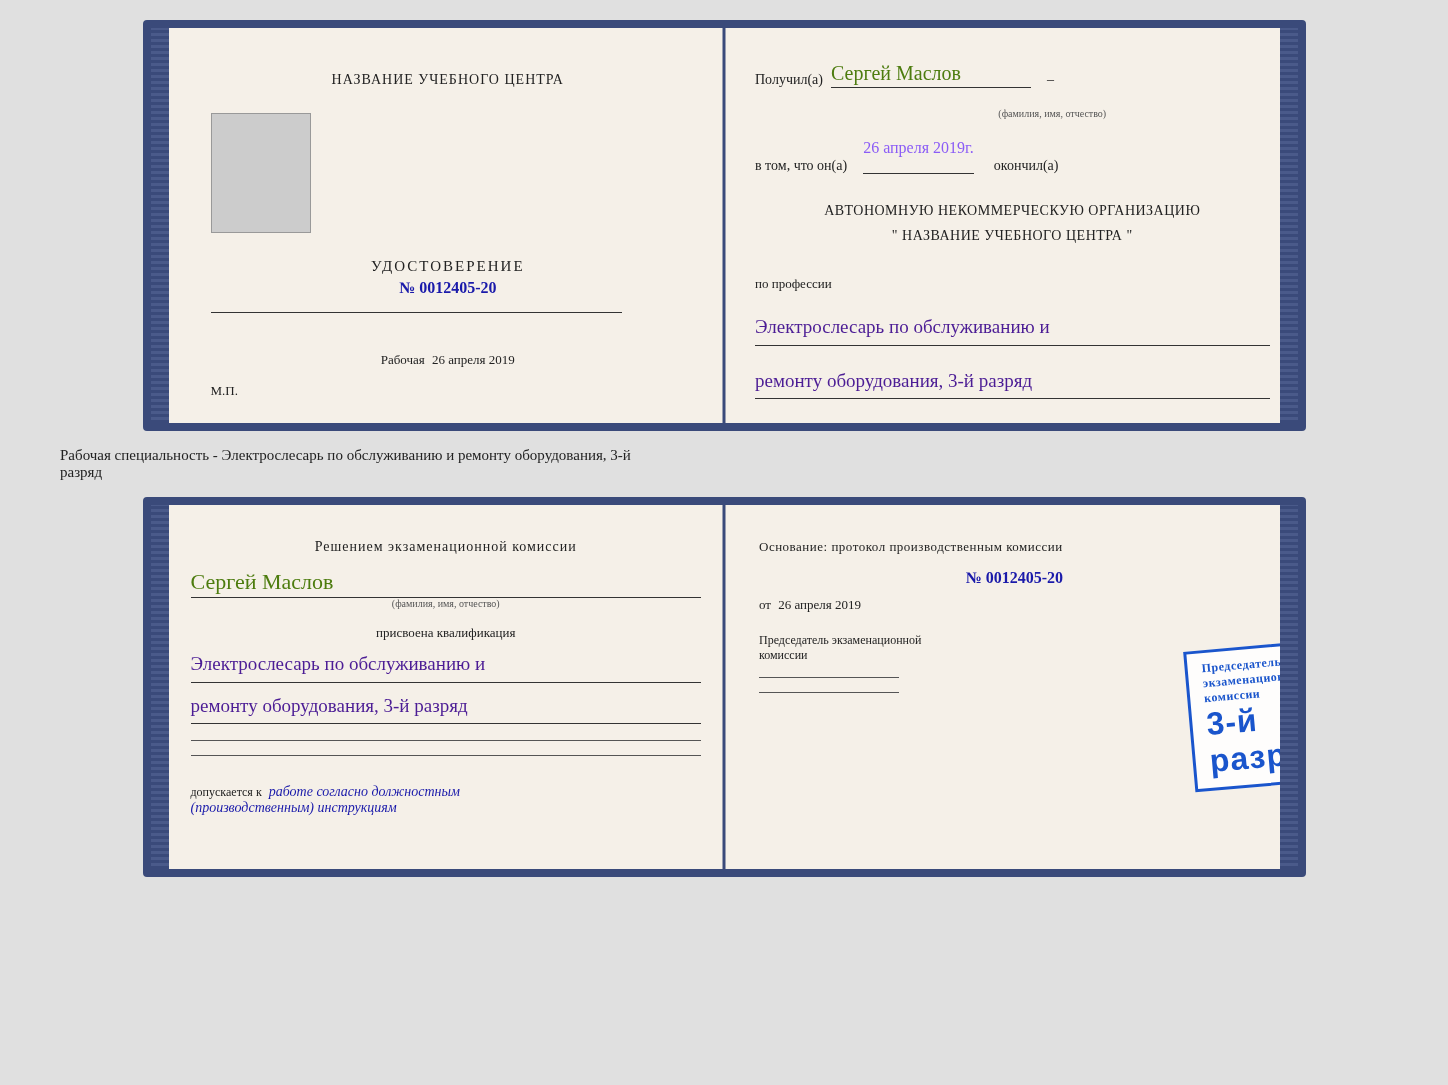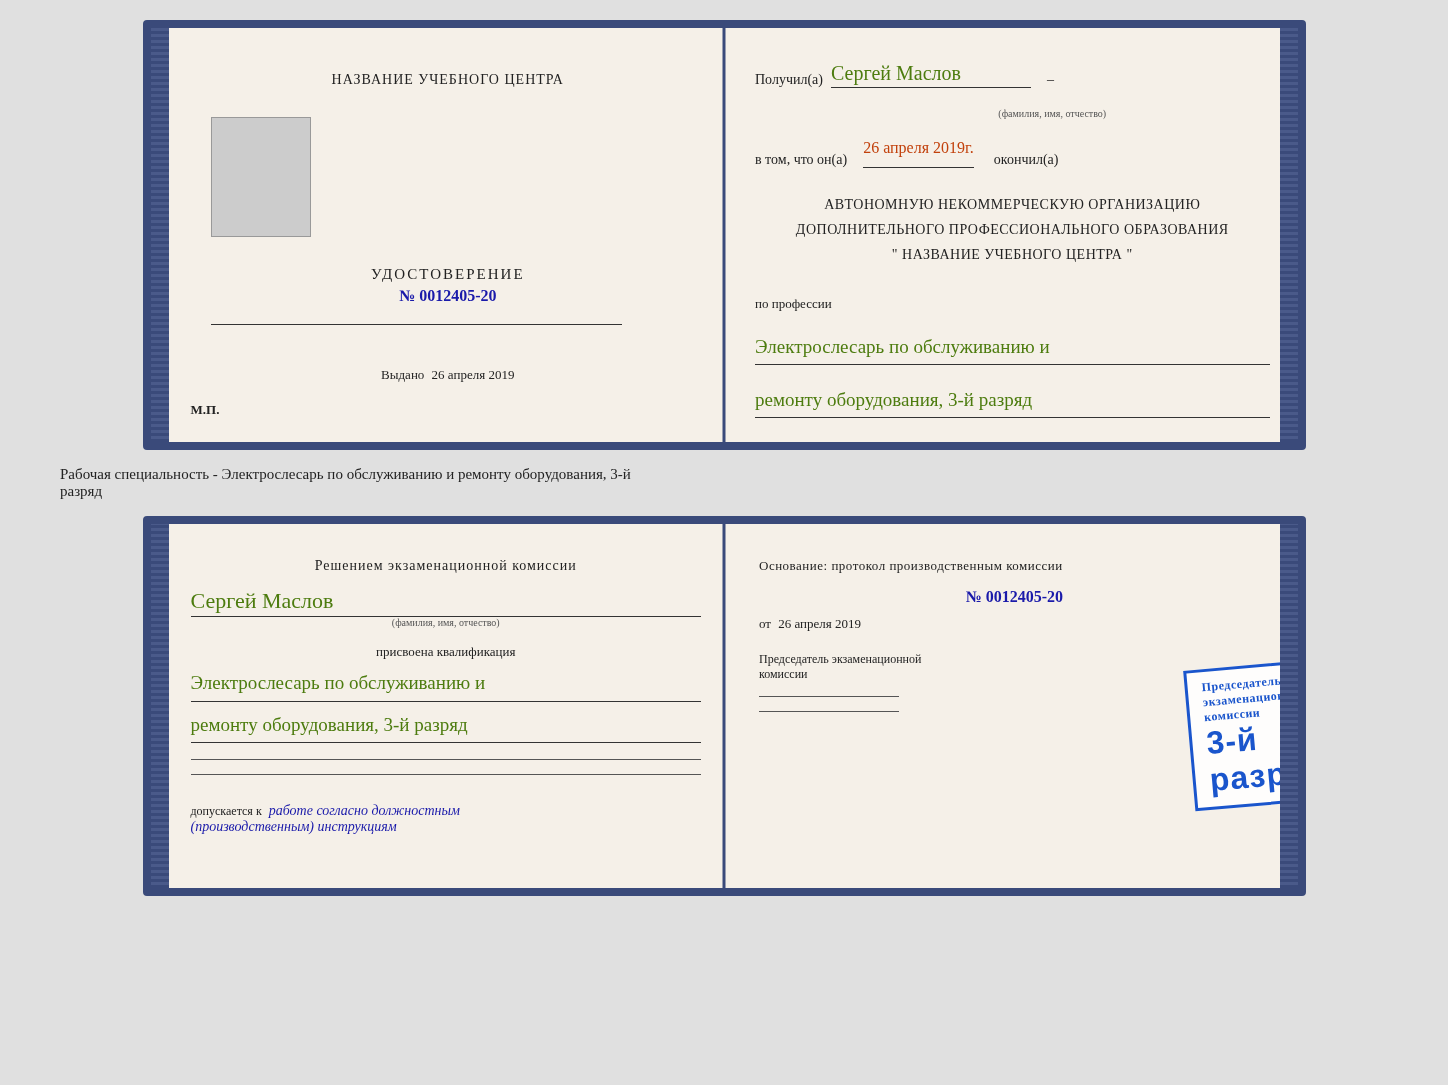--- a/index.html
+++ b/index.html
@@ -114,21 +114,21 @@
     .vydano-line {
       font-size: 13px;
       color: #222;
       margin-top: 20px;
     }
 
     .mp-line {
       font-size: 13px;
       color: #222;
       align-self: flex-start;
-      font-weight: bold;
+      margin-left: 20px;
     }
 
     
     .top-right {
       padding-left: 30px;
       display: flex;
       flex-direction: column;
       gap: 20px;
     }
 
@@ -161,44 +161,44 @@
       font-size: 14px;
       color: #222;
       display: flex;
       align-items: flex-end;
       gap: 8px;
     }
 
     .handwritten-date {
       font-family: 'Segoe Script', 'Brush Script MT', cursive;
       font-size: 16px;
-      color: #c2410c;
+      color: #8b5cf6;
       border-bottom: 1px solid #333;
-      padding-bottom: 10px;
+      padding-bottom: 16px;
     }
 
     .org-block {
       font-size: 14px;
       text-align: center;
       line-height: 1.8;
       letter-spacing: 0.5px;
       color: #222;
       margin-top: 4px;
     }
 
     .po-professii-label {
       font-size: 13px;
       color: #222;
       margin-top: 8px;
     }
 
     .profession-handwritten {
       font-family: 'Segoe Script', 'Brush Script MT', cursive;
       font-size: 19px;
-      color: #4d7c0f;
+      color: #4c1d95;
       border-bottom: 1px solid #333;
       padding-bottom: 2px;
       line-height: 1.6;
     }
 
     
     .between-label {
       font-size: 15px;
       color: #222;
       align-self: flex-start;
@@ -327,21 +327,21 @@
         <span>№</span>
         <span>0012405-20</span>
       </div>
     </div>
 
     <div style="align-self:flex-start; margin-left:20px; width:80%;">
       <div style="border-bottom:1px solid #333; margin-bottom:4px;"></div>
     </div>
 
     <div class="vydano-line">
-      <span>Выдано</span>
+      <span>Рабочая</span>
       <span style="margin-left:4px;">26 апреля 2019</span>
     </div>
 
     <div class="mp-line">М.П.</div>
   </div>
 
   <div class="doc-right top-right">
     <div class="poluchil-line">
       <span>Получил(а)</span>
       <span class="handwritten-name">Сергей Маслов</span>
@@ -352,21 +352,20 @@
     </div>
 
     <div class="vtom-line">
       <span>в том, что он(а)</span>
       <span class="handwritten-date" style="margin-left:8px;">26 апреля 2019г.</span>
       <span style="margin-left:12px; font-size:14px;">окончил(а)</span>
     </div>
 
     <div class="org-block">
       <div>АВТОНОМНУЮ НЕКОММЕРЧЕСКУЮ ОРГАНИЗАЦИЮ</div>
-      <div>ДОПОЛНИТЕЛЬНОГО ПРОФЕССИОНАЛЬНОГО ОБРАЗОВАНИЯ</div>
       <div>"   НАЗВАНИЕ УЧЕБНОГО ЦЕНТРА   "</div>
     </div>
 
     <div class="po-professii-label">по профессии</div>
 
     <div class="profession-handwritten">
       <div>Электрослесарь по обслуживанию и</div>
     </div>
     <div class="profession-handwritten" style="margin-top:0;">
       <div>ремонту оборудования, 3-й разряд</div>

